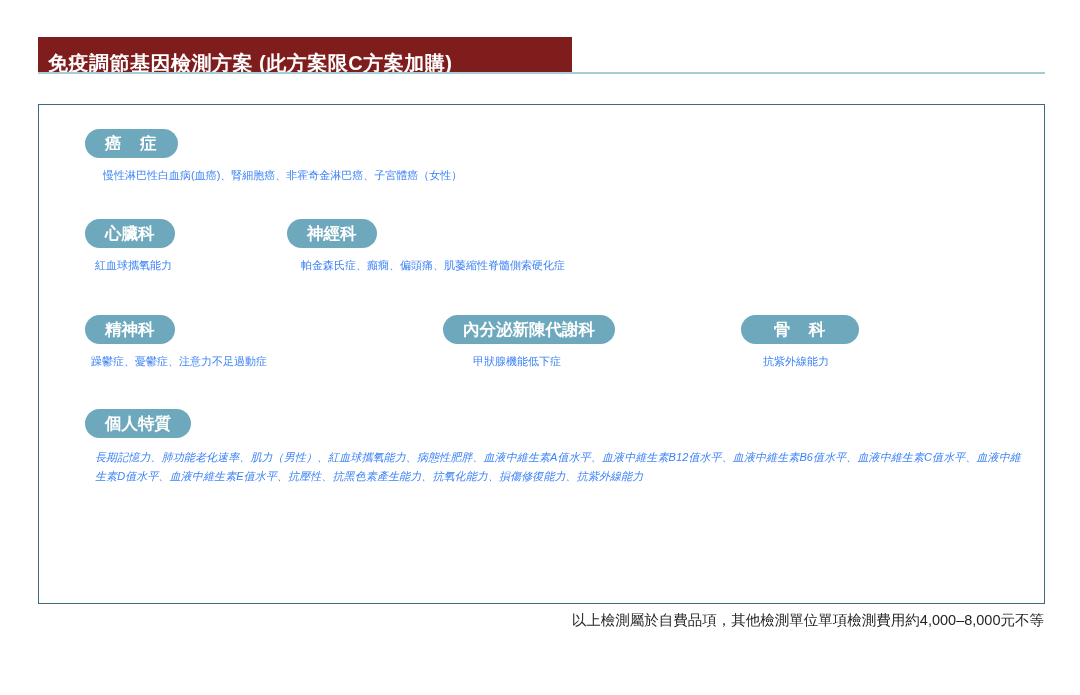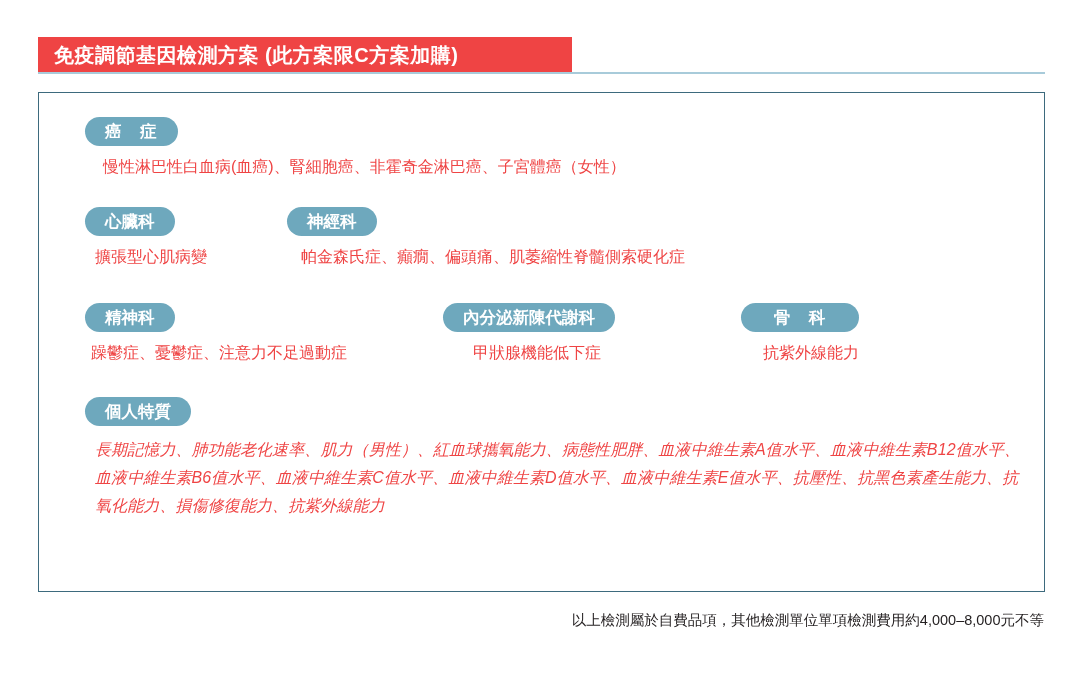--- a/index.html
+++ b/index.html
@@ -17,24 +17,24 @@
   .header-wrap {
     position: absolute;
     left: 38px;
     top: 37px;
     width: 534px;
     height: 36px;
   }
   .header-banner {
     width: 100%;
     height: 100%;
-    background: #ef4444;
+    background: #7f1d1d;
     display: flex;
-    align-items: center;
-    padding-left: 16px;
+    align-items: flex-end;
+    padding-left: 10px;
   }
   .header-title {
     color: #ffffff;
     font-size: 20px;
     font-weight: bold;
     letter-spacing: 0.5px;
     line-height: 1;
     white-space: nowrap;
   }
 
@@ -45,21 +45,21 @@
     top: 72px;
     width: 1007px;
     height: 2px;
     background: #a8cbda;
   }
 
   
   .panel {
     position: absolute;
     left: 38px;
-    top: 92px;
+    top: 104px;
     width: 1007px;
     height: 500px;
     border: 1.6px solid #3d6a7d;
     background: #ffffff;
   }
 
   .group {
     position: absolute;
     top: 0;
   }
@@ -75,22 +75,22 @@
     font-size: 16.5px;
     font-weight: bold;
     padding: 0 20px;
     white-space: nowrap;
     line-height: 1;
   }
   .pill.wide-space { letter-spacing: 7px; padding-right: 14px; }
 
   .items {
     margin-top: 9px;
-    font-size: 16px;
-    color: #ef4444;
+    font-size: 11px;
+    color: #3b82f6;
     white-space: nowrap;
     line-height: 1.55;
   }
 
   
   #sec-cancer { left: 46px; top: 24px; }
   #sec-cancer .pill { min-width: 92px; }
   #sec-cancer .items { margin-left: 18px; }
 
   
@@ -150,21 +150,21 @@
 
 <div class="panel">
 
   <div class="group" id="sec-cancer">
     <div class="pill wide-space">癌  症</div>
     <div class="items">慢性淋巴性白血病(血癌)、腎細胞癌、非霍奇金淋巴癌、子宮體癌（女性）</div>
   </div>
 
   <div class="group" id="sec-cardio">
     <div class="pill">心臟科</div>
-    <div class="items">擴張型心肌病變</div>
+    <div class="items">紅血球攜氧能力</div>
   </div>
 
   <div class="group" id="sec-neuro">
     <div class="pill">神經科</div>
     <div class="items">帕金森氏症、癲癇、偏頭痛、肌萎縮性脊髓側索硬化症</div>
   </div>
 
   <div class="group" id="sec-psych">
     <div class="pill">精神科</div>
     <div class="items">躁鬱症、憂鬱症、注意力不足過動症</div>

